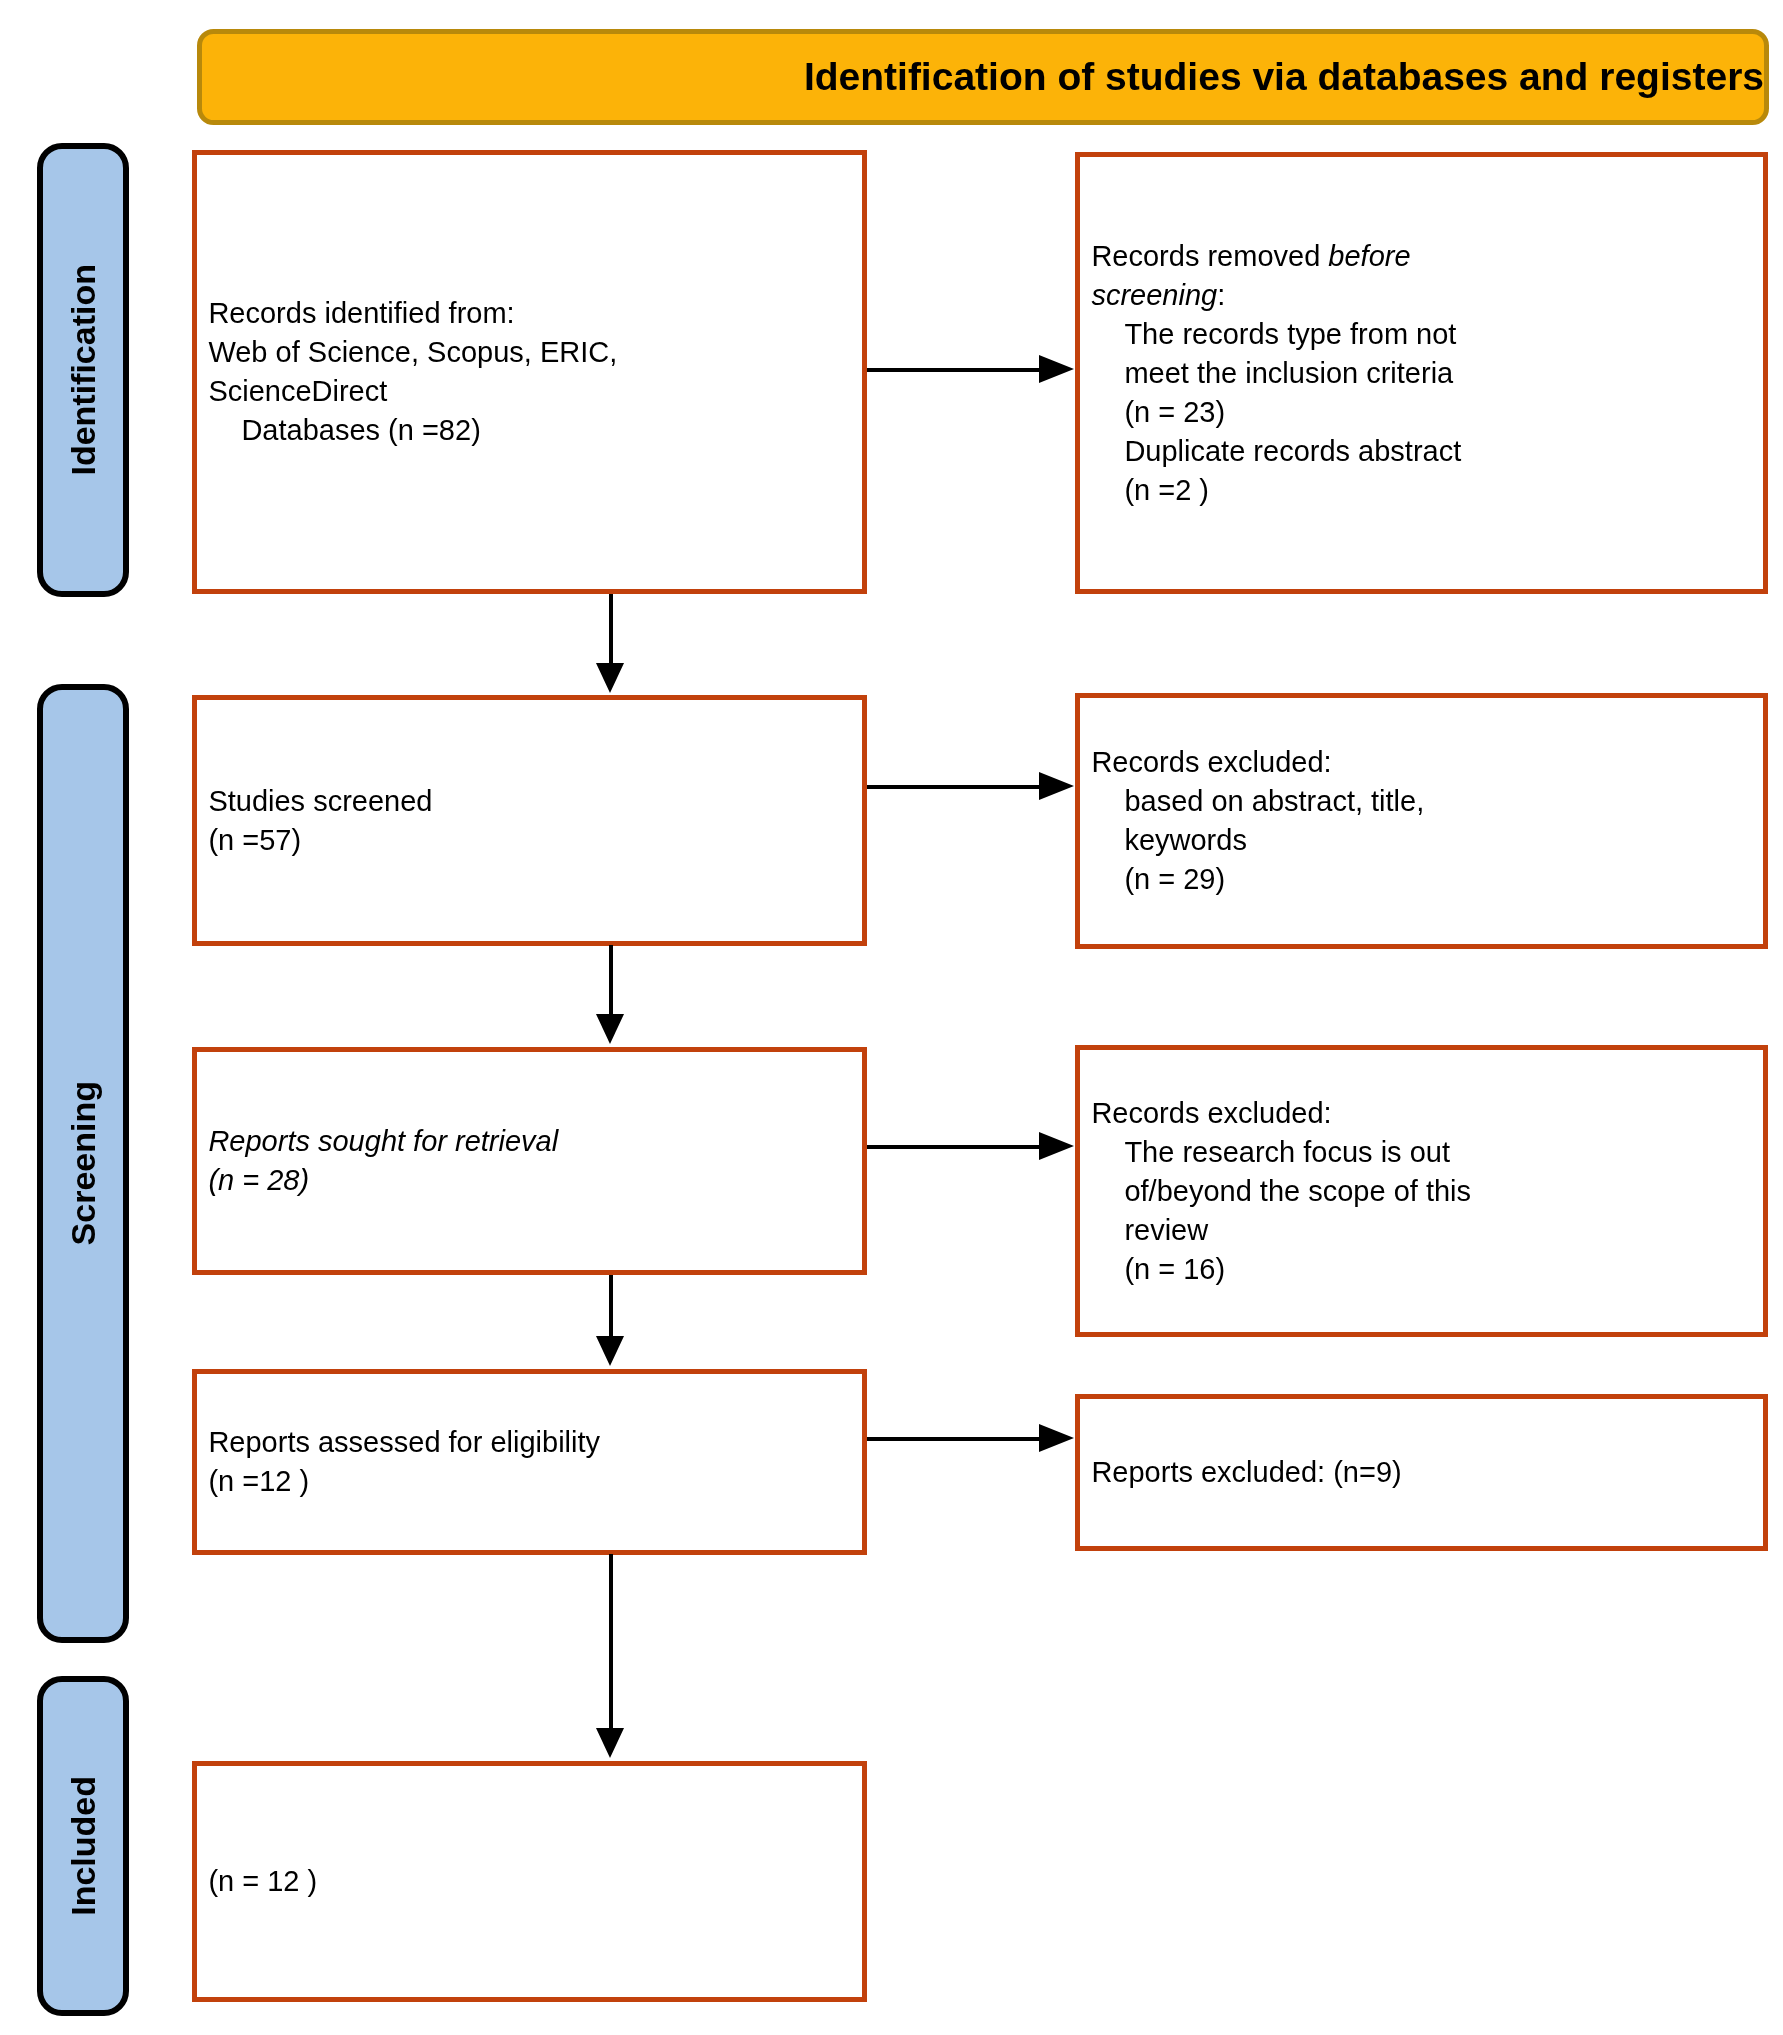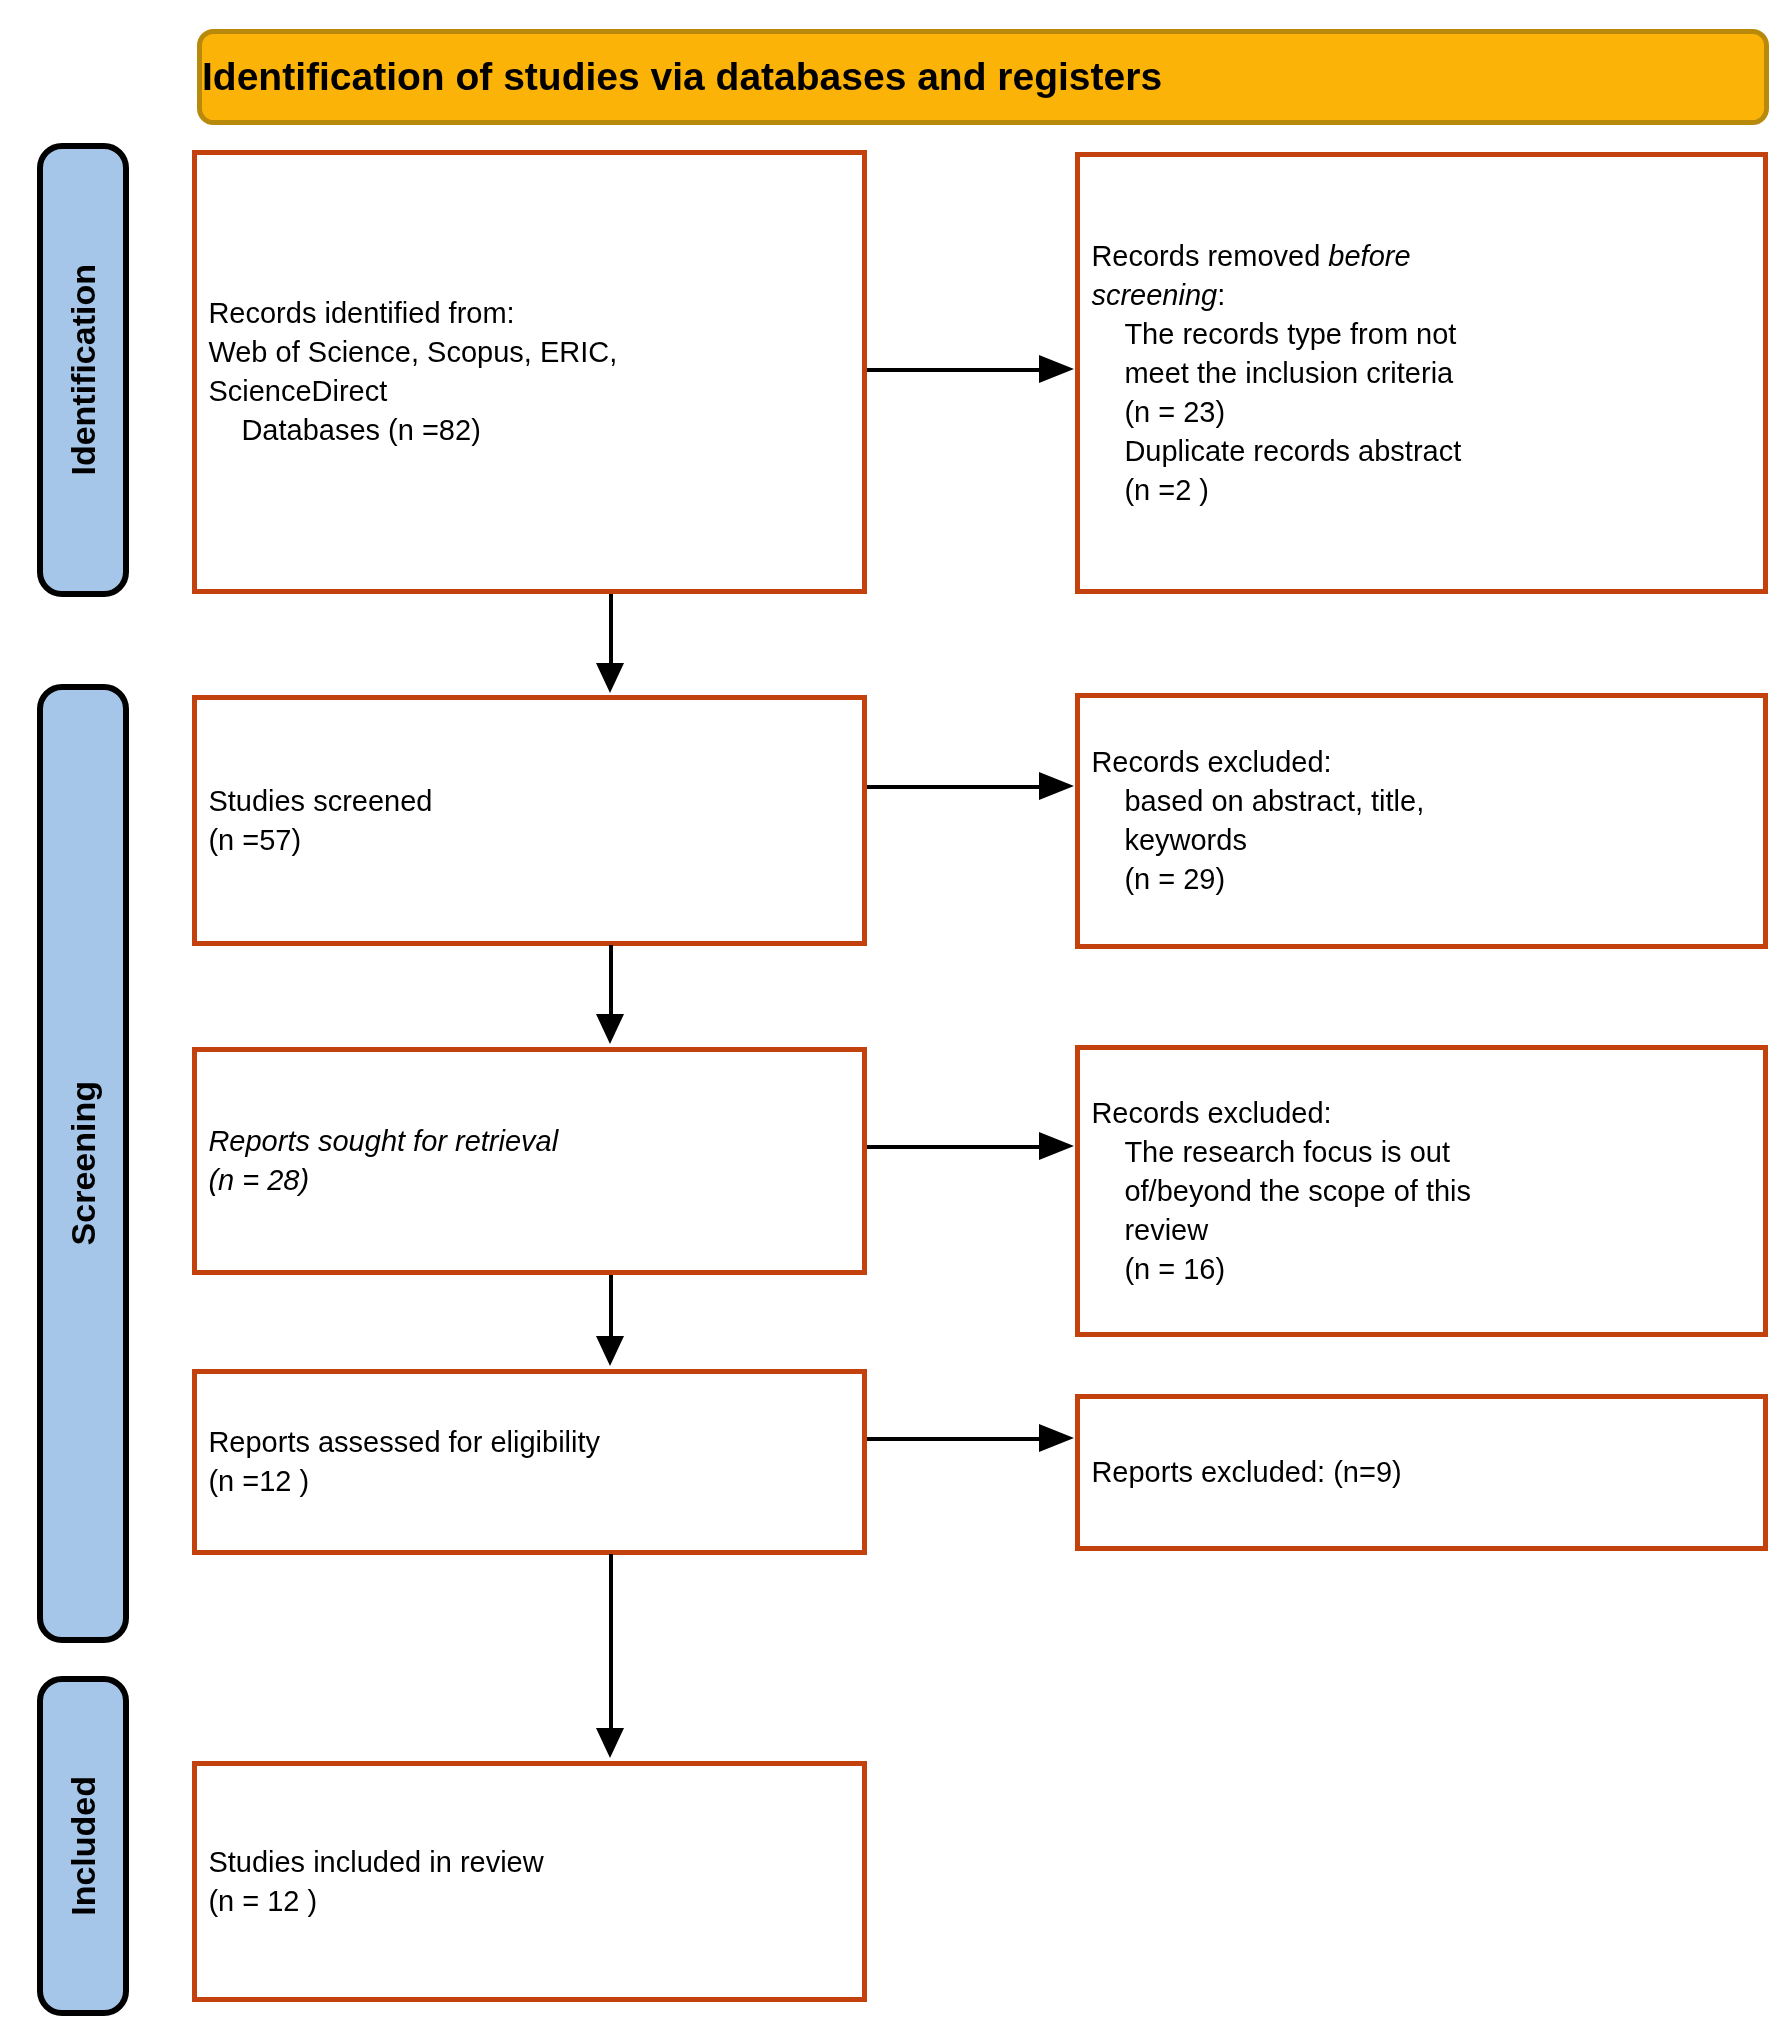--- a/index.html
+++ b/index.html
@@ -11,21 +11,21 @@
     color:#000;
     overflow:hidden;
   }
   
   .banner{
     position:absolute;left:197px;top:28.6px;width:1572px;height:96px;
     box-sizing:border-box;
     background:#FCB308;
     border:5.7px solid #B8890B;
     border-radius:16.5px;
-    display:flex;align-items:center;justify-content:flex-start;
+    display:flex;align-items:center;justify-content:flex-end;
   }
   .banner-title{font-size:39px;font-weight:bold;}
 
   
   .stage{
     position:absolute;left:37px;width:92px;
     box-sizing:border-box;
     background:#A6C6E9;
     border:6.3px solid #000;
     border-radius:25px;
@@ -147,21 +147,20 @@
   <div class="box col-left box-assessed">
     <div class="line">Reports assessed for eligibility</div>
     <div class="line">(n =12 )</div>
   </div>
 
   <div class="box col-right box-reports-excluded">
     <div class="line">Reports excluded: (n=9)</div>
   </div>
 
   <div class="box col-left box-included-review">
-    <div class="line">Studies included in review</div>
     <div class="line">(n = 12 )</div>
   </div>
 
   <div class="stem-v" style="left:609px;top:594px;height:70px;"></div>
   <div class="head-v" style="left:596px;top:663px;"></div>
 
   <div class="stem-v" style="left:609px;top:945px;height:70px;"></div>
   <div class="head-v" style="left:596px;top:1014px;"></div>
 
   <div class="stem-v" style="left:609px;top:1275px;height:62px;"></div>

